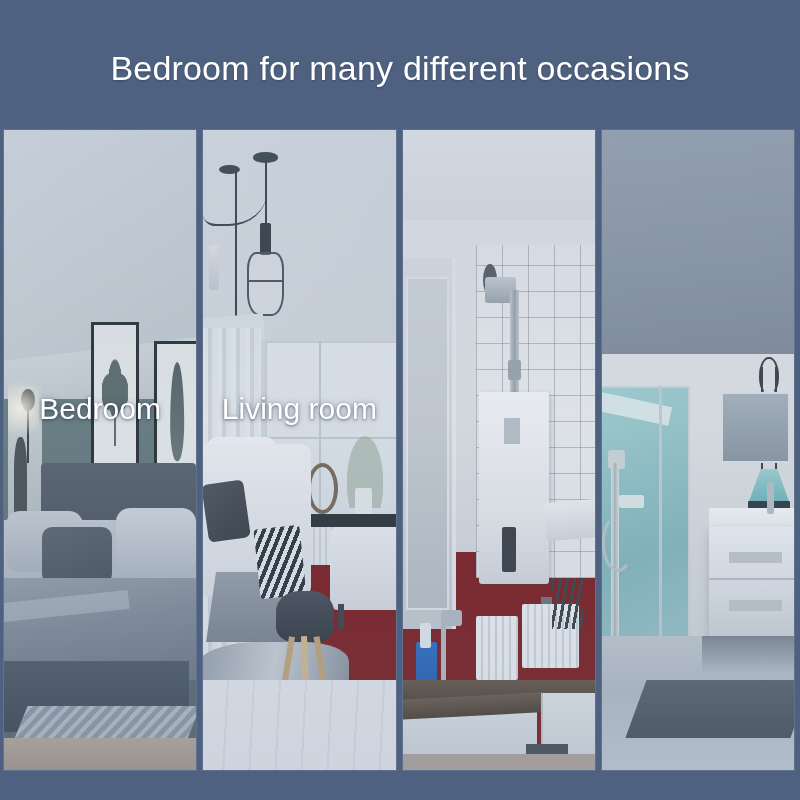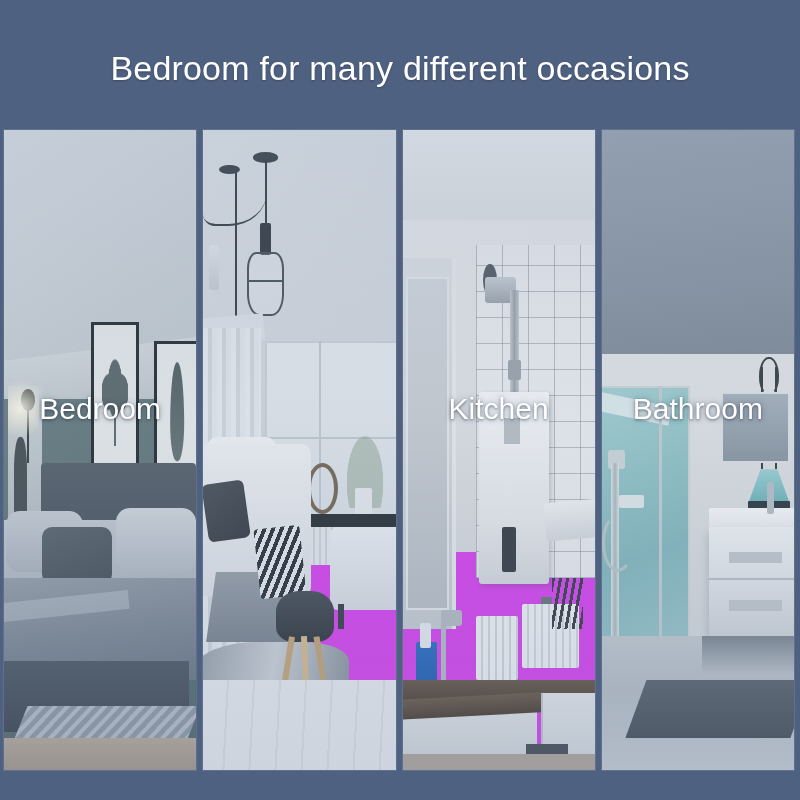--- a/index.html
+++ b/index.html
@@ -46,21 +46,21 @@
     width: 790px; height: 640px;
     display: flex;
     gap: 7px;
   }
 
   .panel {
     position: relative;
     flex: 1 1 0;
     height: 640px;
     overflow: hidden;
-    background: #d946ef;
+    background: #7f1d1d;
     box-shadow: 0 0 0 1px rgba(255,255,255,0.10);
   }
 
   
   .panel::after {
     content: "";
     position: absolute;
     inset: 0;
     background: linear-gradient(180deg,
                 rgba(96,120,160,0.20) 0%,
@@ -669,20 +669,21 @@
         <div class="el lv-sofa2-leg"></div>
         <div class="el lv-table"></div>
         <div class="el lv-stripe-pillow"></div>
         <div class="el lv-hide-rug"></div>
         <div class="el lv-stool-seat"></div>
         <div class="el lv-leg1"></div>
         <div class="el lv-leg2"></div>
         <div class="el lv-leg3"></div>
         <div class="el lv-floor"></div>
       </div>
+      <div class="panel-label">Living room</div>
     </div>
 
     <div class="panel">
       <div class="scene">
         <div class="el kt-ceiling"></div>
         <div class="el kt-wall"></div>
         <div class="el kt-tilewall"></div>
         <div class="el kt-door"></div>
         <div class="el kt-door-inner"></div>
         <div class="el kt-flue-elbow"></div>
@@ -701,21 +702,20 @@
         <div class="el kt-rack"></div>
         <div class="el kt-rack2"></div>
         <div class="el kt-knives"></div>
         <div class="el kt-counter-back"></div>
         <div class="el kt-island-face"></div>
         <div class="el kt-island-top"></div>
         <div class="el kt-cabinet-r"></div>
         <div class="el kt-kick"></div>
         <div class="el kt-floor"></div>
       </div>
-      <div class="panel-label">Kitchen</div>
     </div>
 
     <div class="panel">
       <div class="scene">
         <div class="el ba-ceiling"></div>
         <div class="el ba-wall"></div>
         <div class="el ba-pendant-loop"></div>
         <div class="el ba-pendant-cord"></div>
         <div class="el ba-pendant-cord2"></div>
         <div class="el ba-pendant-shade"></div>
@@ -732,17 +732,16 @@
         <div class="el ba-basin"></div>
         <div class="el ba-tap"></div>
         <div class="el ba-vanity"></div>
         <div class="el ba-handle1"></div>
         <div class="el ba-drawer-line"></div>
         <div class="el ba-handle2"></div>
         <div class="el ba-floor"></div>
         <div class="el ba-shadow"></div>
         <div class="el ba-mat"></div>
       </div>
-      <div class="panel-label">Bathroom</div>
     </div>
 
   </div>
 </div>
 
 </body></html>

